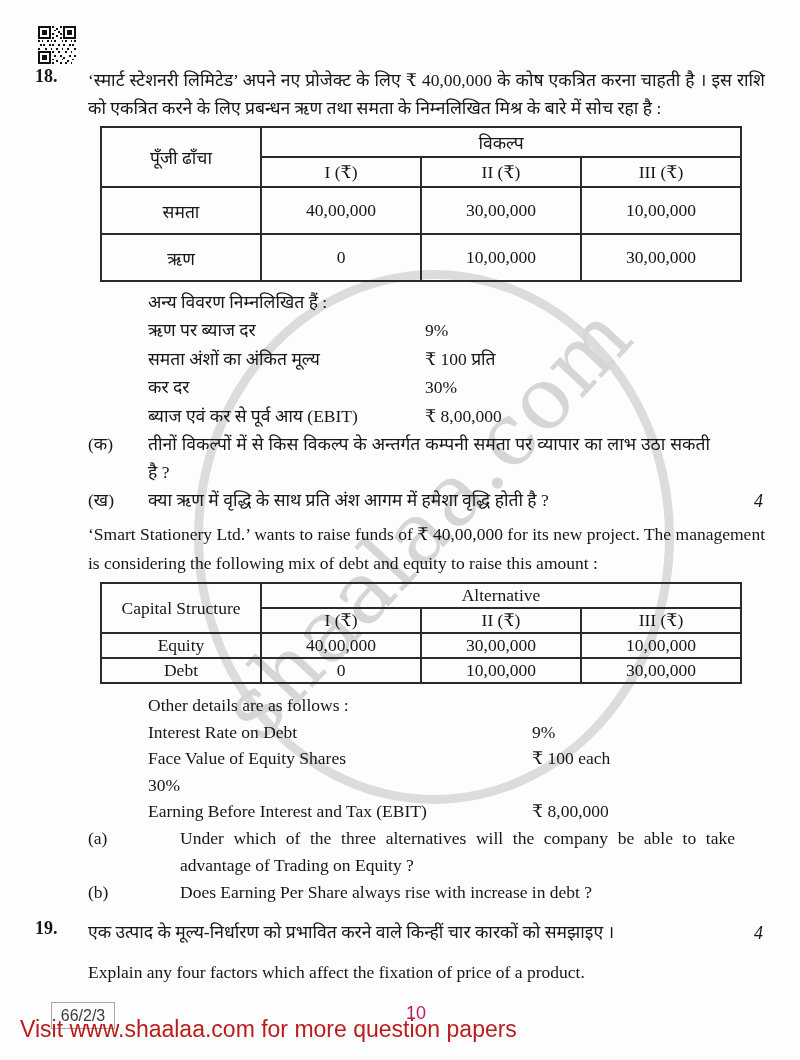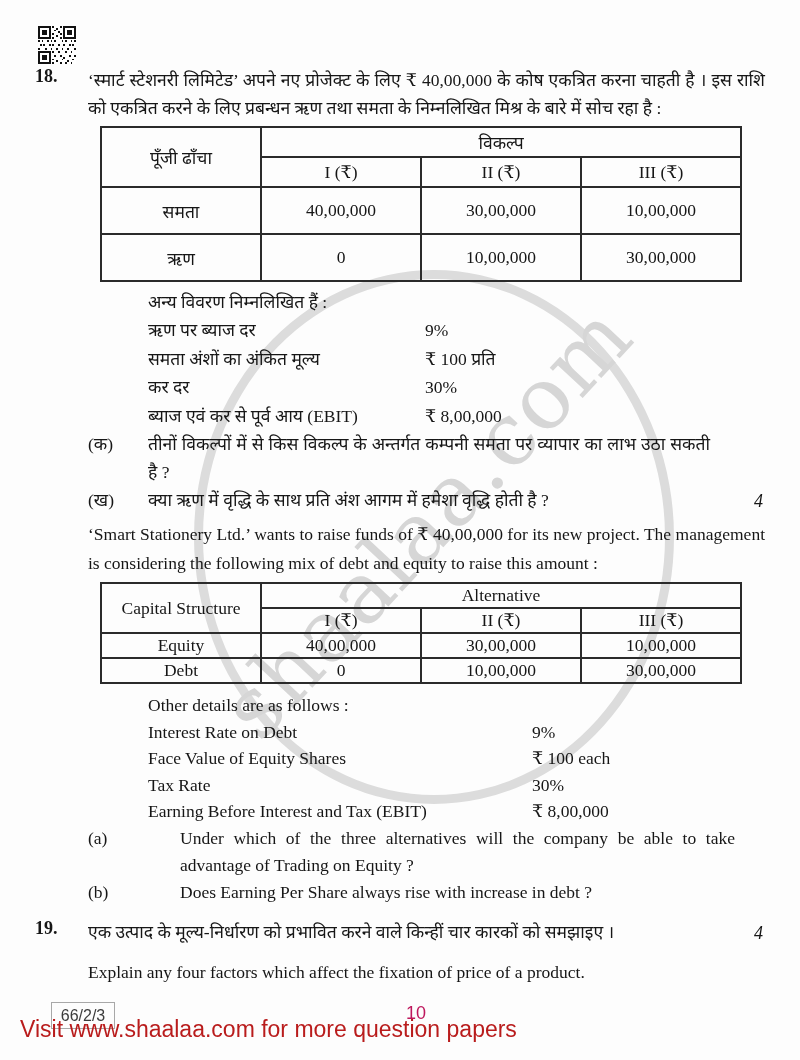--- a/index.html
+++ b/index.html
@@ -207,21 +207,20 @@
             <div class="dhead">Other details are as follows :</div>
             <div class="drow">
               <span class="dl">Interest Rate on Debt</span>
               <span class="dv">9%</span>
             </div>
             <div class="drow">
               <span class="dl">Face Value of Equity Shares</span>
               <span class="dv">₹ 100 each</span>
             </div>
             <div class="drow">
-              <span class="dl">Tax Rate</span>
               <span class="dv">30%</span>
             </div>
             <div class="drow">
               <span class="dl">Earning Before Interest and Tax (EBIT)</span>
               <span class="dv">₹ 8,00,000</span>
             </div>
           </div>
 
           <div class="sub en">
             <span class="sl">(a)</span>

